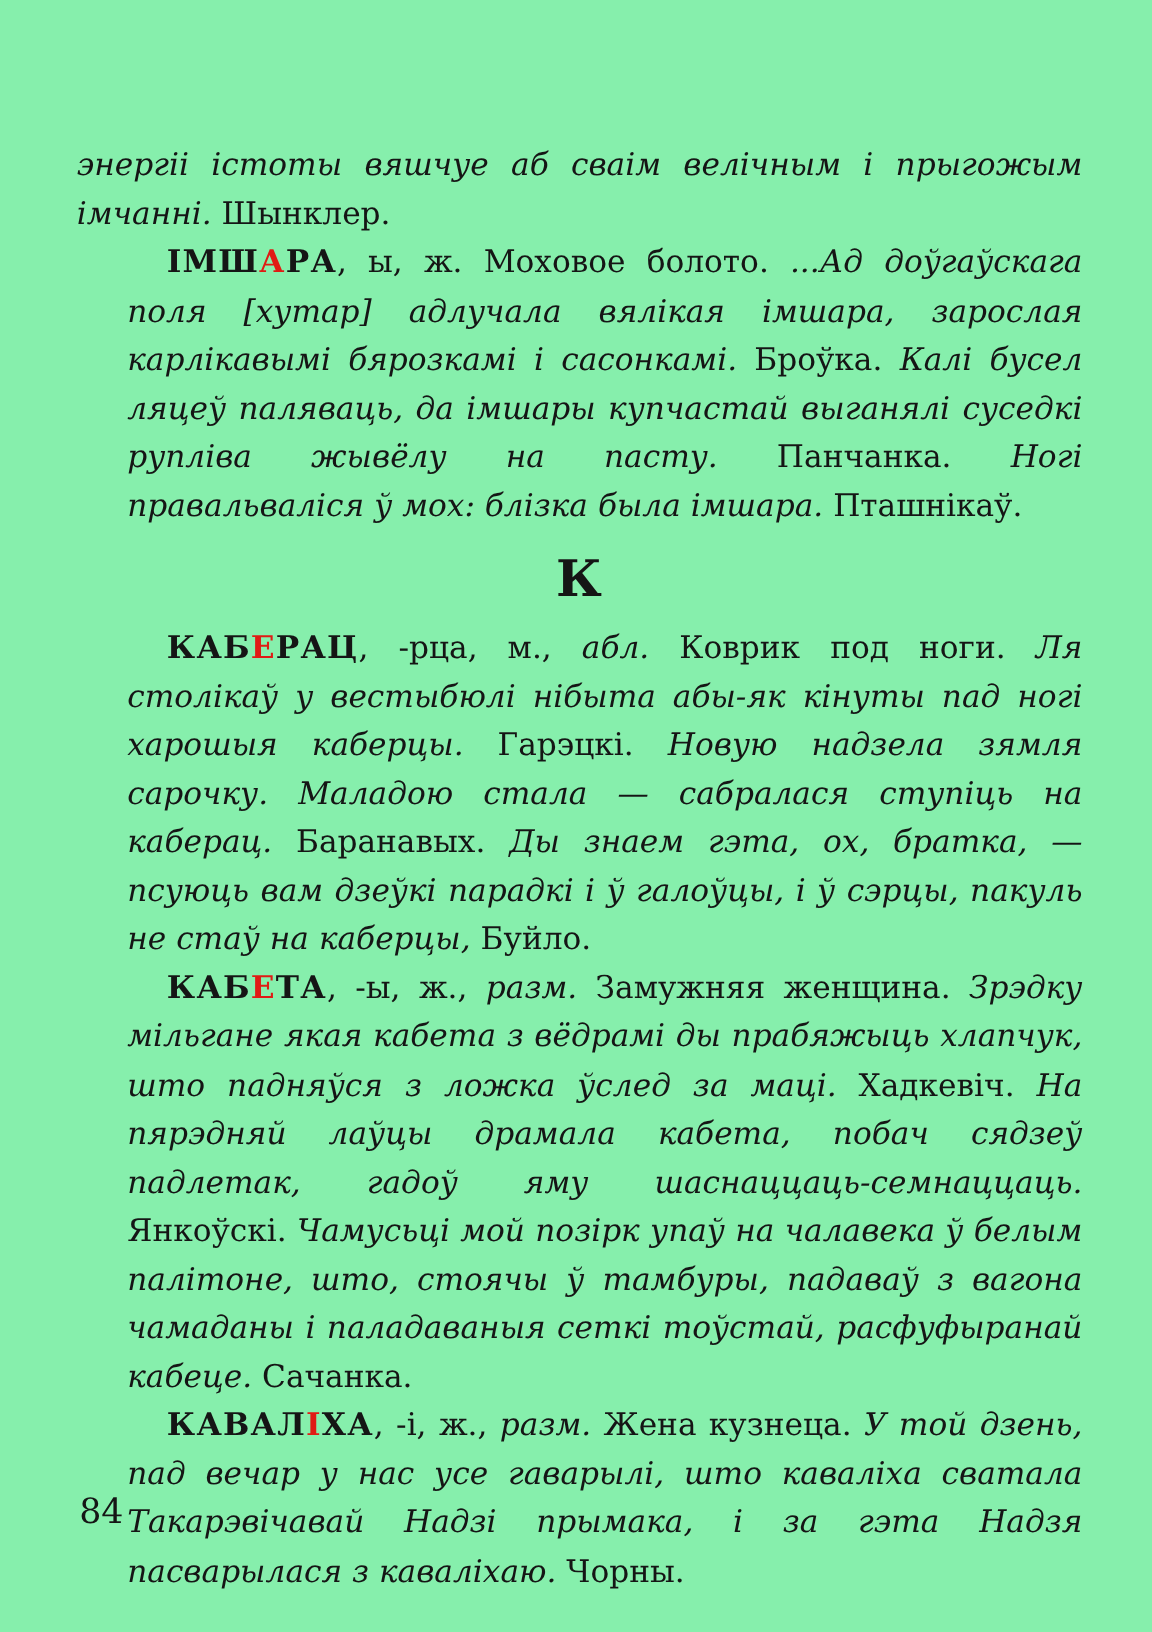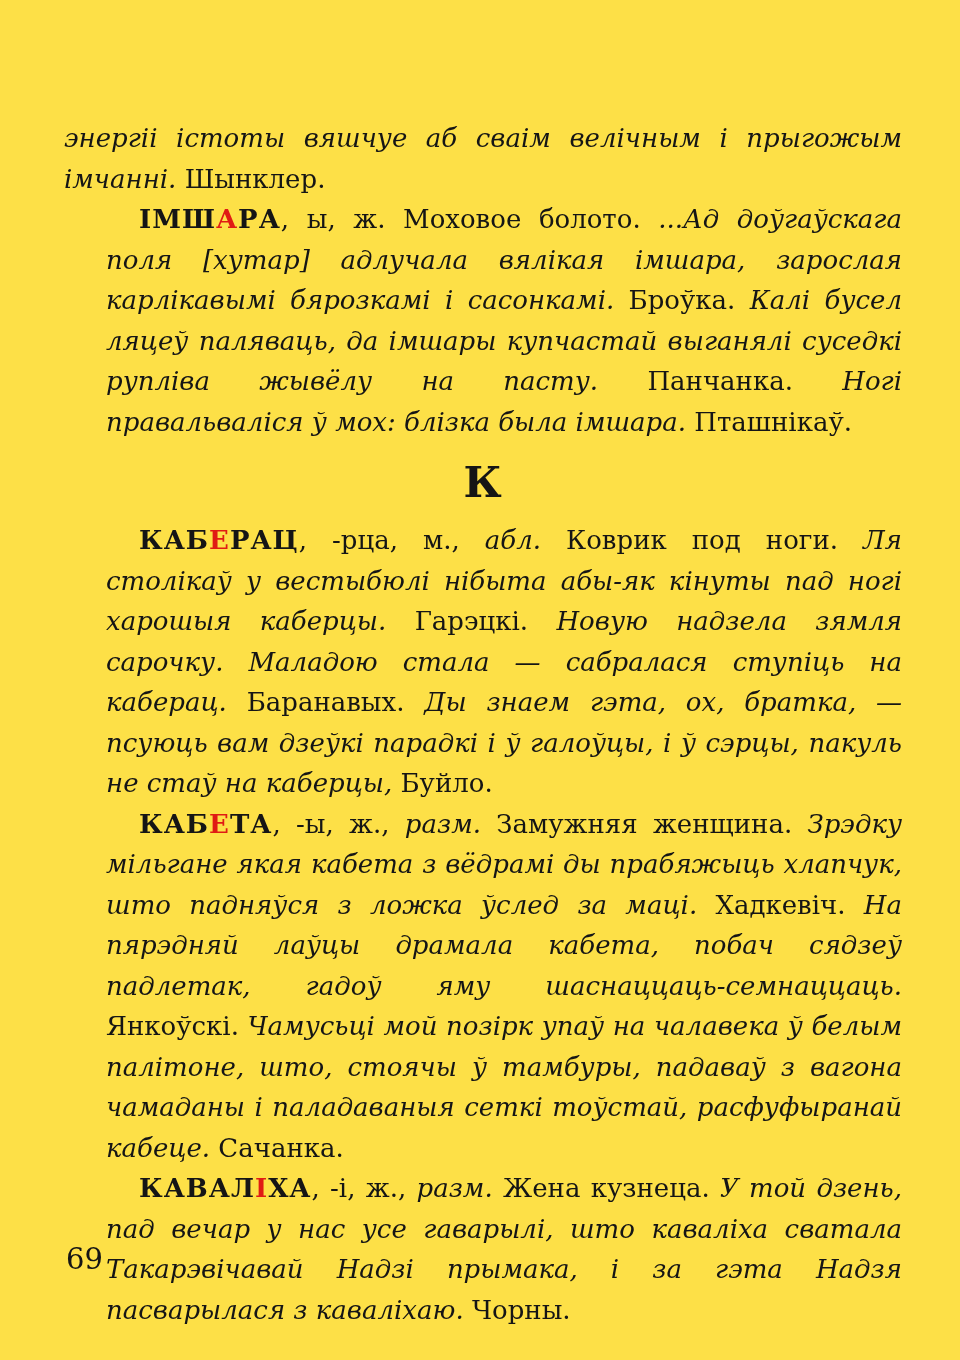--- a/index.html
+++ b/index.html
@@ -4,21 +4,21 @@
 <style>
   html, body {
     margin: 0;
     padding: 0;
     background: #ffffff;
   }
   .page {
     position: relative;
     width: 960px;
     height: 1360px;
-    background: #fde047;
+    background: #86efac;
     font-family: "DejaVu Serif", serif;
     color: #151515;
     overflow: hidden;
   }
   .content {
     position: absolute;
     left: 64px;
     top: 118px;
     width: 838px;
     font-size: 26px;
@@ -65,14 +65,14 @@
 
 <div class="page">
   <div class="content">
       <p class="para"><span class="run-i">энергіі істоты вяшчуе аб сваім велічным і прыгожым імчанні. </span><span class="run-r">Шынклер.</span></p>
       <p class="para entry"><span class="run-hw">ІМШ</span><span class="run-hwr">А</span><span class="run-hw">РА</span><span class="run-r">, ы, ж. Моховое болото. </span><span class="run-i">...Ад доўгаўскага поля [хутар] адлучала вялікая імшара, зарослая карлікавымі бярозкамі і сасонкамі. </span><span class="run-r">Броўка. </span><span class="run-i">Калі бусел ляцеў паляваць, да імшары купчастай выганялі суседкі рупліва жывёлу на пасту. </span><span class="run-r">Панчанка. </span><span class="run-i">Ногі правальваліся ў мох: блізка была імшара. </span><span class="run-r">Пташнікаў.</span></p>
       <div class="section-heading">К</div>
       <p class="para entry"><span class="run-hw">КАБ</span><span class="run-hwr">Е</span><span class="run-hw">РАЦ</span><span class="run-r">, -рца, м., </span><span class="run-i">абл.</span><span class="run-r"> Коврик под ноги. </span><span class="run-i">Ля столікаў у вестыбюлі нібыта абы-як кінуты пад ногі харошыя каберцы. </span><span class="run-r">Гарэцкі. </span><span class="run-i">Новую надзела зямля сарочку. Маладою стала — сабралася ступіць на каберац. </span><span class="run-r">Баранавых. </span><span class="run-i">Ды знаем гэта, ох, братка, — псуюць вам дзеўкі парадкі і ў галоўцы, і ў сэрцы, пакуль не стаў на каберцы, </span><span class="run-r">Буйло.</span></p>
       <p class="para entry"><span class="run-hw">КАБ</span><span class="run-hwr">Е</span><span class="run-hw">ТА</span><span class="run-r">, -ы, ж., </span><span class="run-i">разм.</span><span class="run-r"> Замужняя женщина. </span><span class="run-i">Зрэдку мільгане якая кабета з вёдрамі ды прабяжыць хлапчук, што падняўся з ложка ўслед за маці. </span><span class="run-r">Хадкевіч. </span><span class="run-i">На пярэдняй лаўцы драмала кабета, побач сядзеў падлетак, гадоў яму шаснаццаць-семнаццаць. </span><span class="run-r">Янкоўскі. </span><span class="run-i">Чамусьці мой позірк упаў на чалавека ў белым палітоне, што, стоячы ў тамбуры, падаваў з вагона чамаданы і паладаваныя сеткі тоўстай, расфуфыранай кабеце. </span><span class="run-r">Сачанка.</span></p>
       <p class="para entry"><span class="run-hw">КАВАЛ</span><span class="run-hwr">І</span><span class="run-hw">ХА</span><span class="run-r">, -і, ж., </span><span class="run-i">разм.</span><span class="run-r"> Жена кузнеца. </span><span class="run-i">У той дзень, пад вечар у нас усе гаварылі, што каваліха сватала Такарэвічавай Надзі прымака, і за гэта Надзя пасварылася з каваліхаю. </span><span class="run-r">Чорны.</span></p>
     </div>
-  <div class="page-number">69</div>
+  <div class="page-number">84</div>
 </div>
 
 </body></html>

